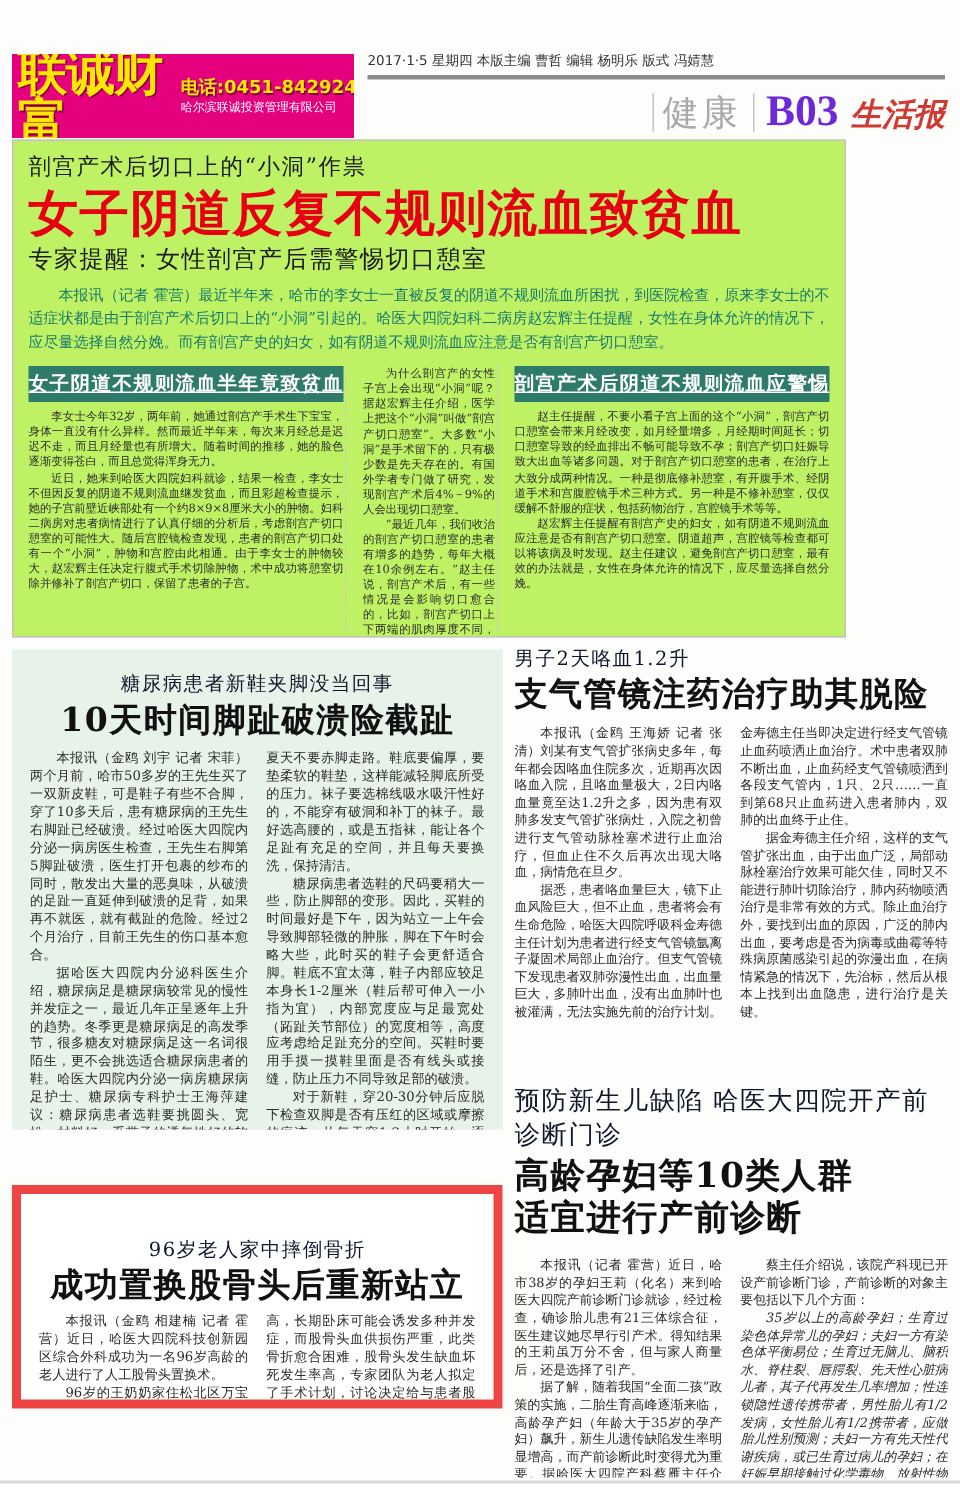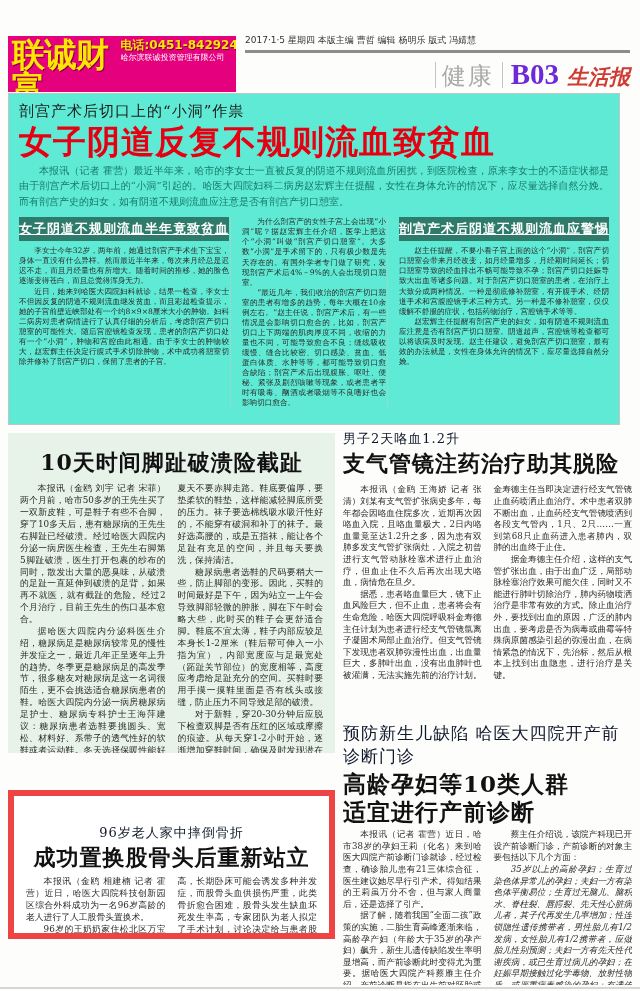--- a/index.html
+++ b/index.html
@@ -1,39 +1,39 @@
 <!DOCTYPE html>
 <html><head>
 <meta charset="utf-8">
 <style>
   html,body{margin:0;padding:0;background:#ffffff;}
   .page{position:relative;width:640px;height:991px;background:#fdfdfc;overflow:hidden;
         font-family:"DejaVu Serif","Liberation Serif",serif;color:#222;}
   
   .ad-box{position:absolute;left:8px;top:36px;width:228px;height:56px;background:#e5007d;
-          display:flex;align-items:flex-start;padding:2px 4px;box-sizing:border-box;overflow:hidden;}
+          display:flex;align-items:center;padding:2px 4px;box-sizing:border-box;overflow:hidden;}
   .ad-brand{font-family:"DejaVu Sans","Liberation Sans",sans-serif;font-weight:900;
             font-size:33px;color:#ffe600;letter-spacing:-1px;text-shadow:1px 1px 0 #7a0040;line-height:1;}
   .ad-right{display:flex;flex-direction:column;justify-content:center;margin-left:2px;min-width:0;}
   .ad-phone{font-family:"DejaVu Sans",sans-serif;font-weight:bold;font-size:12px;color:#ffe600;
             text-shadow:1px 1px 0 #7a0040;white-space:nowrap;line-height:1.2;}
   .ad-company{font-size:8px;color:#ffffff;white-space:nowrap;line-height:1.4;}
   .dateline{position:absolute;left:245px;top:34px;font-size:9px;color:#333;
             font-family:"DejaVu Sans",sans-serif;white-space:nowrap;}
   .date-rule{position:absolute;left:245px;top:50px;width:385px;height:3px;background:#8c8c8c;}
   .page-label{position:absolute;right:10px;top:58px;display:flex;align-items:baseline;}
   .sec-bar{display:inline-block;width:1px;height:26px;background:#c4c4c4;align-self:center;margin-right:6px;}
   .sec-name{font-size:24px;color:#a9a9a9;letter-spacing:2px;font-family:"DejaVu Sans",sans-serif;}
   .sec-bar2{display:inline-block;width:1px;height:26px;background:#c4c4c4;align-self:center;margin:0 8px;}
   .page-no{font-size:29px;font-weight:bold;color:#6d28d9;font-family:Liberation Serif, serif;}
   .paper-name{font-size:21px;font-weight:bold;font-style:italic;color:#cf3a32;margin-left:8px;
               font-family:"DejaVu Serif",serif;text-align:center;}
   
-  .main-box{position:absolute;left:8px;top:93px;width:612px;height:332px;border:1px solid #c3c3c3;
-            background:#5eead4;box-sizing:border-box;padding:8px 10px;overflow:hidden;}
+  .main-box{position:absolute;left:8px;top:93px;width:556px;height:332px;border:1px solid #c3c3c3;
+            background:#bef264;box-sizing:border-box;padding:8px 10px;overflow:hidden;}
   .kicker{font-size:15px;color:#1a1a1a;letter-spacing:1px;}
   .headline-red{font-family:"DejaVu Sans","Liberation Sans",sans-serif;font-weight:900;
                 font-size:33px;color:#e60012;line-height:1.15;letter-spacing:1px;margin:2px 0 2px 0;white-space:nowrap;}
   .subhead{font-size:16px;color:#1a1a1a;letter-spacing:1px;margin-bottom:6px;}
   .intro{color:#187a6a;font-size:10px;line-height:1.55;text-align:justify;text-indent:2em;margin-bottom:8px;}
   .cols3{display:grid;grid-template-columns:1fr 1fr 1fr;column-gap:12px;}
   .col3 + .col3{border-left:1px dotted #c9c9c9;padding-left:11px;margin-left:-11px;}
   .colhead{background:#2e7b6c;color:#fff;font-family:"DejaVu Sans",sans-serif;font-weight:bold;
            font-size:13px;text-align:center;padding:3px 0;margin-bottom:5px;letter-spacing:1px;white-space:nowrap;overflow:hidden;text-decoration:underline;}
   .bodytext p{margin:0;font-size:7.6px;line-height:1.32;text-align:justify;text-indent:2em;color:#2a2a2a;}
@@ -42,21 +42,21 @@
              box-sizing:border-box;padding:14px 12px 10px 12px;overflow:hidden;}
   .art-kicker{font-size:13px;color:#0f172a;letter-spacing:1px;}
   .art-headline{font-size:22px;font-weight:bold;color:#111;letter-spacing:1px;line-height:1.2;margin:2px 0 8px 0;}
   .center{text-align:center;}
   .twocol{columns:2;column-gap:12px;column-rule:none;}
   .twocol p{margin:0;font-size:8.8px;line-height:1.35;text-align:justify;text-indent:2em;color:#2a2a2a;}
   .art3{position:absolute;left:343px;top:430px;width:289px;height:291px;box-sizing:border-box;overflow:hidden;}
   .art3 .twocol p, .art4 .twocol p{font-size:8.6px;}
   .art4{position:absolute;left:343px;top:722px;width:289px;height:263px;box-sizing:border-box;overflow:hidden;}
   .art4 .art-kicker{font-size:17px;}
-  .art4 .art-headline{font-size:23px;margin-bottom:4px;}
+  .art4 .art-headline{font-size:23px;margin-bottom:14px;}
   .kai{font-style:italic;}
   .hip-box{position:absolute;left:8px;top:790px;width:327px;height:149px;border:6px solid #ef4444;
            background:#fff;box-sizing:border-box;padding:28px 12px 8px 12px;overflow:hidden;}
   .bottom-rule{position:absolute;left:0px;top:987px;width:640px;height:2px;background:#d7d7d4;}
   .mb6{margin-bottom:6px;}
 </style>
 </head>
 <body>
 
 <div class="page">
@@ -74,20 +74,21 @@
     <span class="sec-bar"></span>
     <span class="sec-name">健康</span>
     <span class="sec-bar2"></span>
     <span class="page-no">B03</span>
     <span class="paper-name">生活报</span>
   </div>
 
   <div class="main-box">
     <div class="kicker">剖宫产术后切口上的“小洞”作祟</div>
     <div class="headline-red">女子阴道反复不规则流血致贫血</div>
+    <div class="subhead">专家提醒：女性剖宫产后需警惕切口憩室</div>
     <div class="intro">本报讯（记者 霍营）最近半年来，哈市的李女士一直被反复的阴道不规则流血所困扰，到医院检查，原来李女士的不适症状都是由于剖宫产术后切口上的“小洞”引起的。哈医大四院妇科二病房赵宏辉主任提醒，女性在身体允许的情况下，应尽量选择自然分娩。而有剖宫产史的妇女，如有阴道不规则流血应注意是否有剖宫产切口憩室。</div>
     <div class="cols3">
       <div class="col3">
         <div class="colhead">女子阴道不规则流血半年竟致贫血</div>
         <div class="bodytext">
           <p>李女士今年32岁，两年前，她通过剖宫产手术生下宝宝，身体一直没有什么异样。然而最近半年来，每次来月经总是迟迟不走，而且月经量也有所增大。随着时间的推移，她的脸色逐渐变得苍白，而且总觉得浑身无力。</p>
           <p>近日，她来到哈医大四院妇科就诊，结果一检查，李女士不但因反复的阴道不规则流血继发贫血，而且彩超检查提示，她的子宫前壁近峡部处有一个约8×9×8厘米大小的肿物。妇科二病房对患者病情进行了认真仔细的分析后，考虑剖宫产切口憩室的可能性大。随后宫腔镜检查发现，患者的剖宫产切口处有一个“小洞”，肿物和宫腔由此相通。由于李女士的肿物较大，赵宏辉主任决定行腹式手术切除肿物，术中成功将憩室切除并修补了剖宫产切口，保留了患者的子宫。</p>
         </div>
       </div>
       <div class="col3">
@@ -100,20 +101,21 @@
         <div class="colhead">剖宫产术后阴道不规则流血应警惕</div>
         <div class="bodytext">
           <p>赵主任提醒，不要小看子宫上面的这个“小洞”，剖宫产切口憩室会带来月经改变，如月经量增多，月经期时间延长；切口憩室导致的经血排出不畅可能导致不孕；剖宫产切口妊娠导致大出血等诸多问题。对于剖宫产切口憩室的患者，在治疗上大致分成两种情况。一种是彻底修补憩室，有开腹手术、经阴道手术和宫腹腔镜手术三种方式。另一种是不修补憩室，仅仅缓解不舒服的症状，包括药物治疗，宫腔镜手术等等。</p>
           <p>赵宏辉主任提醒有剖宫产史的妇女，如有阴道不规则流血应注意是否有剖宫产切口憩室。阴道超声，宫腔镜等检查都可以将该病及时发现。赵主任建议，避免剖宫产切口憩室，最有效的办法就是，女性在身体允许的情况下，应尽量选择自然分娩。</p>
         </div>
       </div>
     </div>
   </div>
 
   <div class="green-box">
+    <div class="art-kicker center">糖尿病患者新鞋夹脚没当回事</div>
     <div class="art-headline center">10天时间脚趾破溃险截趾</div>
     <div class="twocol">
       <p>本报讯（金鸥 刘宇 记者 宋菲）两个月前，哈市50多岁的王先生买了一双新皮鞋，可是鞋子有些不合脚，穿了10多天后，患有糖尿病的王先生右脚趾已经破溃。经过哈医大四院内分泌一病房医生检查，王先生右脚第5脚趾破溃，医生打开包裹的纱布的同时，散发出大量的恶臭味，从破溃的足趾一直延伸到破溃的足背，如果再不就医，就有截趾的危险。经过2个月治疗，目前王先生的伤口基本愈合。</p>
       <p>据哈医大四院内分泌科医生介绍，糖尿病足是糖尿病较常见的慢性并发症之一，最近几年正呈逐年上升的趋势。冬季更是糖尿病足的高发季节，很多糖友对糖尿病足这一名词很陌生，更不会挑选适合糖尿病患者的鞋。哈医大四院内分泌一病房糖尿病足护士、糖尿病专科护士王海萍建议：糖尿病患者选鞋要挑圆头、宽松、材料好、系带子的透气性好的软鞋或者运动鞋。冬天选择保暖性能好的，春秋选择透气性能好的。不要选皮鞋、凉鞋、拖鞋、高跟鞋等硬鞋，夏天不要赤脚走路。鞋底要偏厚，要垫柔软的鞋垫，这样能减轻脚底所受的压力。袜子要选棉线吸水吸汗性好的，不能穿有破洞和补丁的袜子。最好选高腰的，或是五指袜，能让各个足趾有充足的空间，并且每天要换洗，保持清洁。</p>
       <p>糖尿病患者选鞋的尺码要稍大一些，防止脚部的变形。因此，买鞋的时间最好是下午，因为站立一上午会导致脚部轻微的肿胀，脚在下午时会略大些，此时买的鞋子会更舒适合脚。鞋底不宜太薄，鞋子内部应较足本身长1-2厘米（鞋后帮可伸入一小指为宜），内部宽度应与足最宽处（跖趾关节部位）的宽度相等，高度应考虑给足趾充分的空间。买鞋时要用手摸一摸鞋里面是否有线头或接缝，防止压力不同导致足部的破溃。</p>
       <p>对于新鞋，穿20-30分钟后应脱下检查双脚是否有压红的区域或摩擦的痕迹。从每天穿1-2小时开始，逐渐增加穿鞋时间，确保及时发现潜在的问题。</p>
     </div>
   </div>
 
   <div class="art3">

